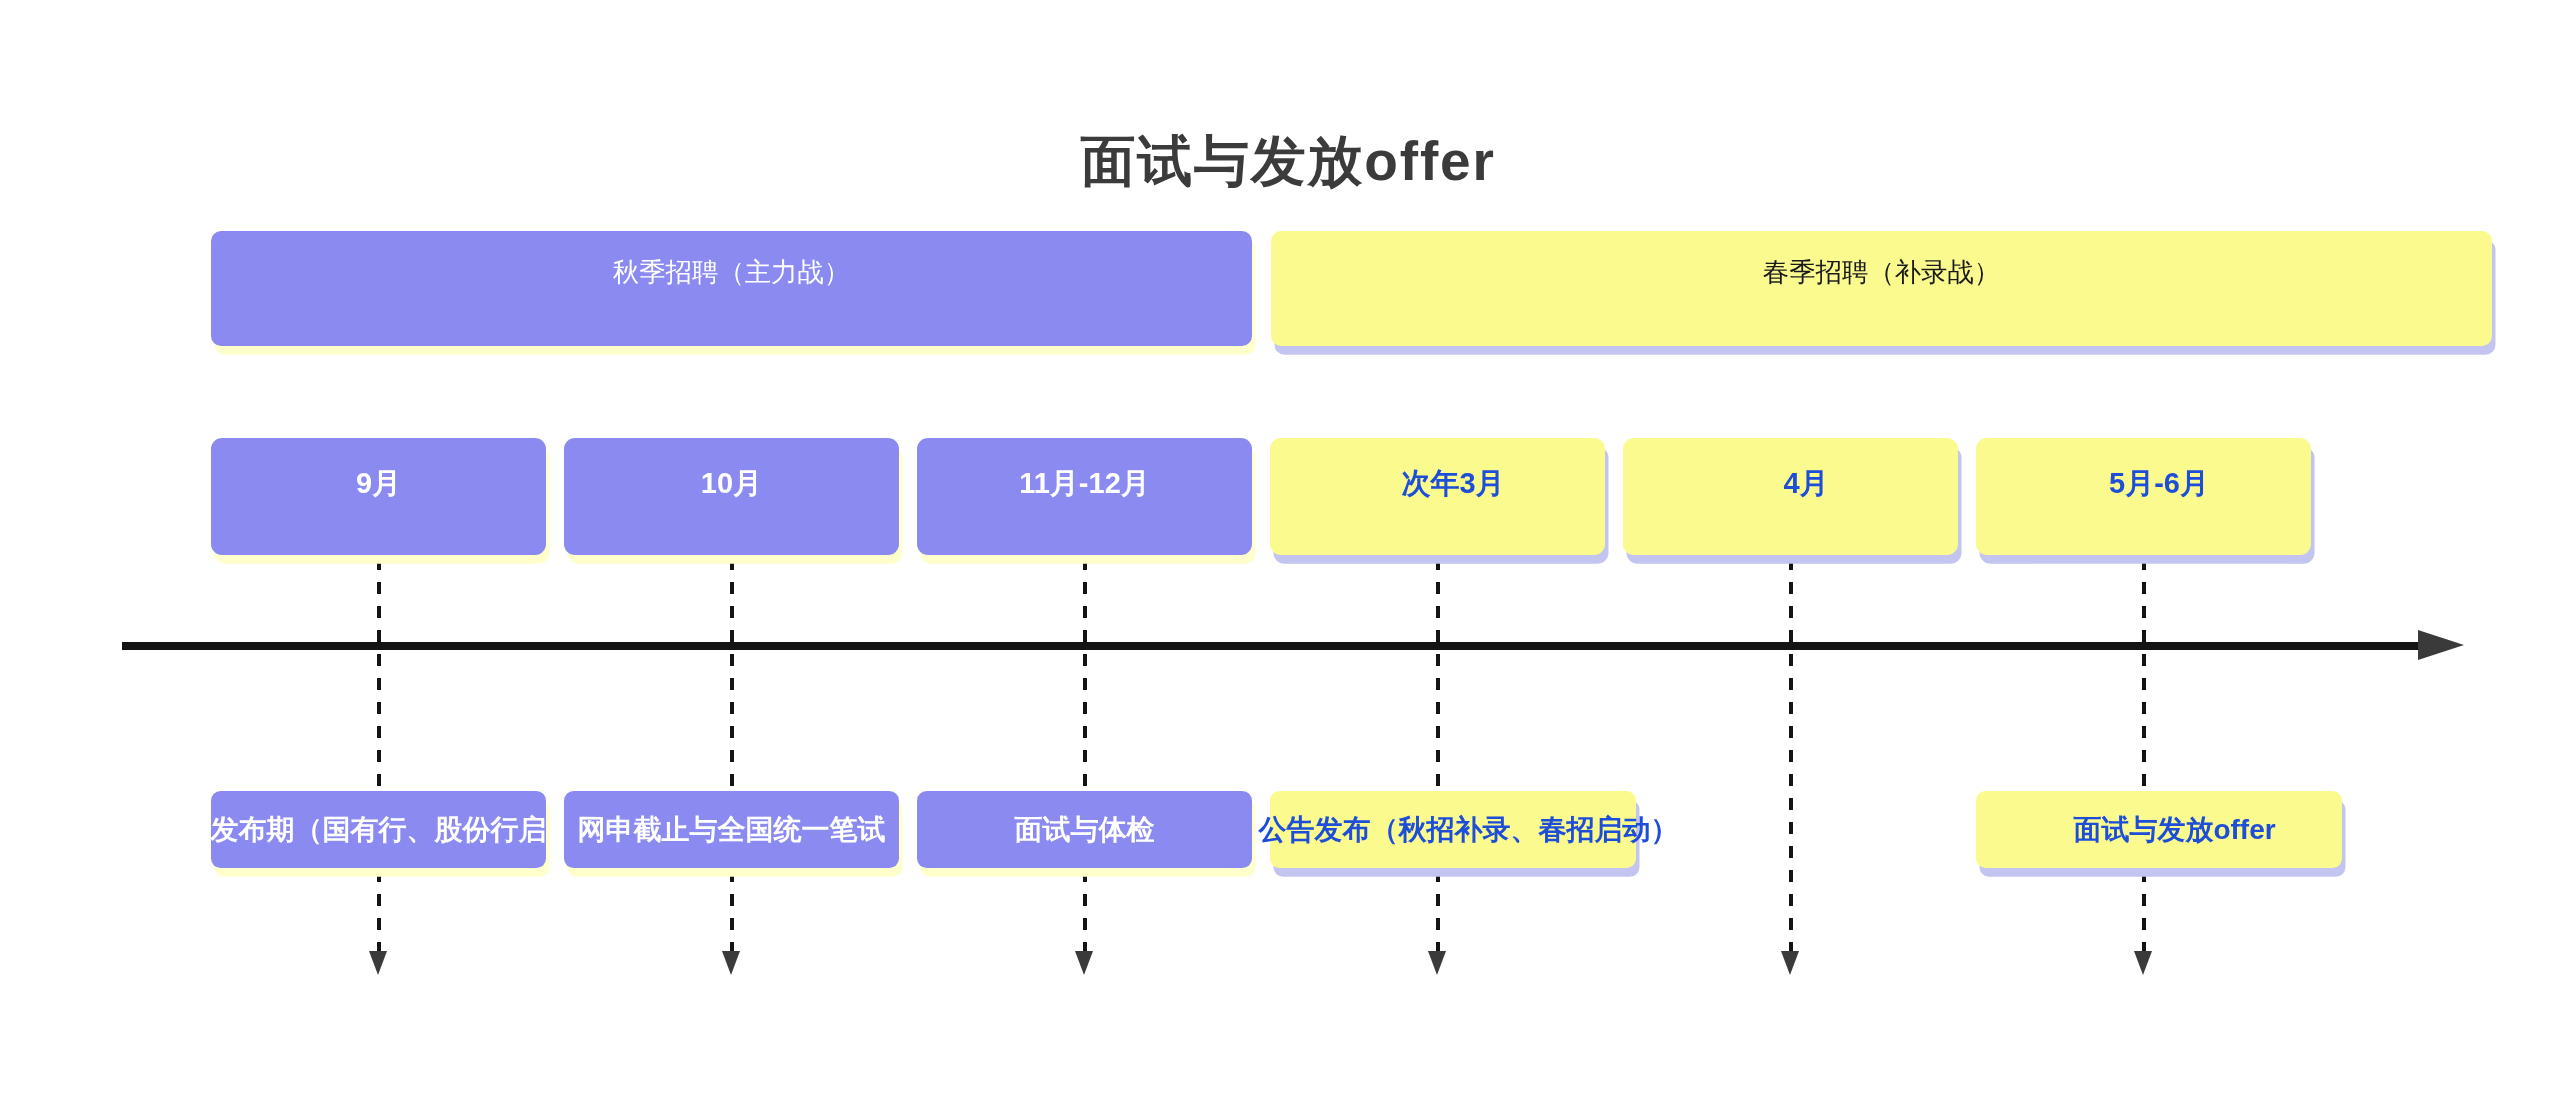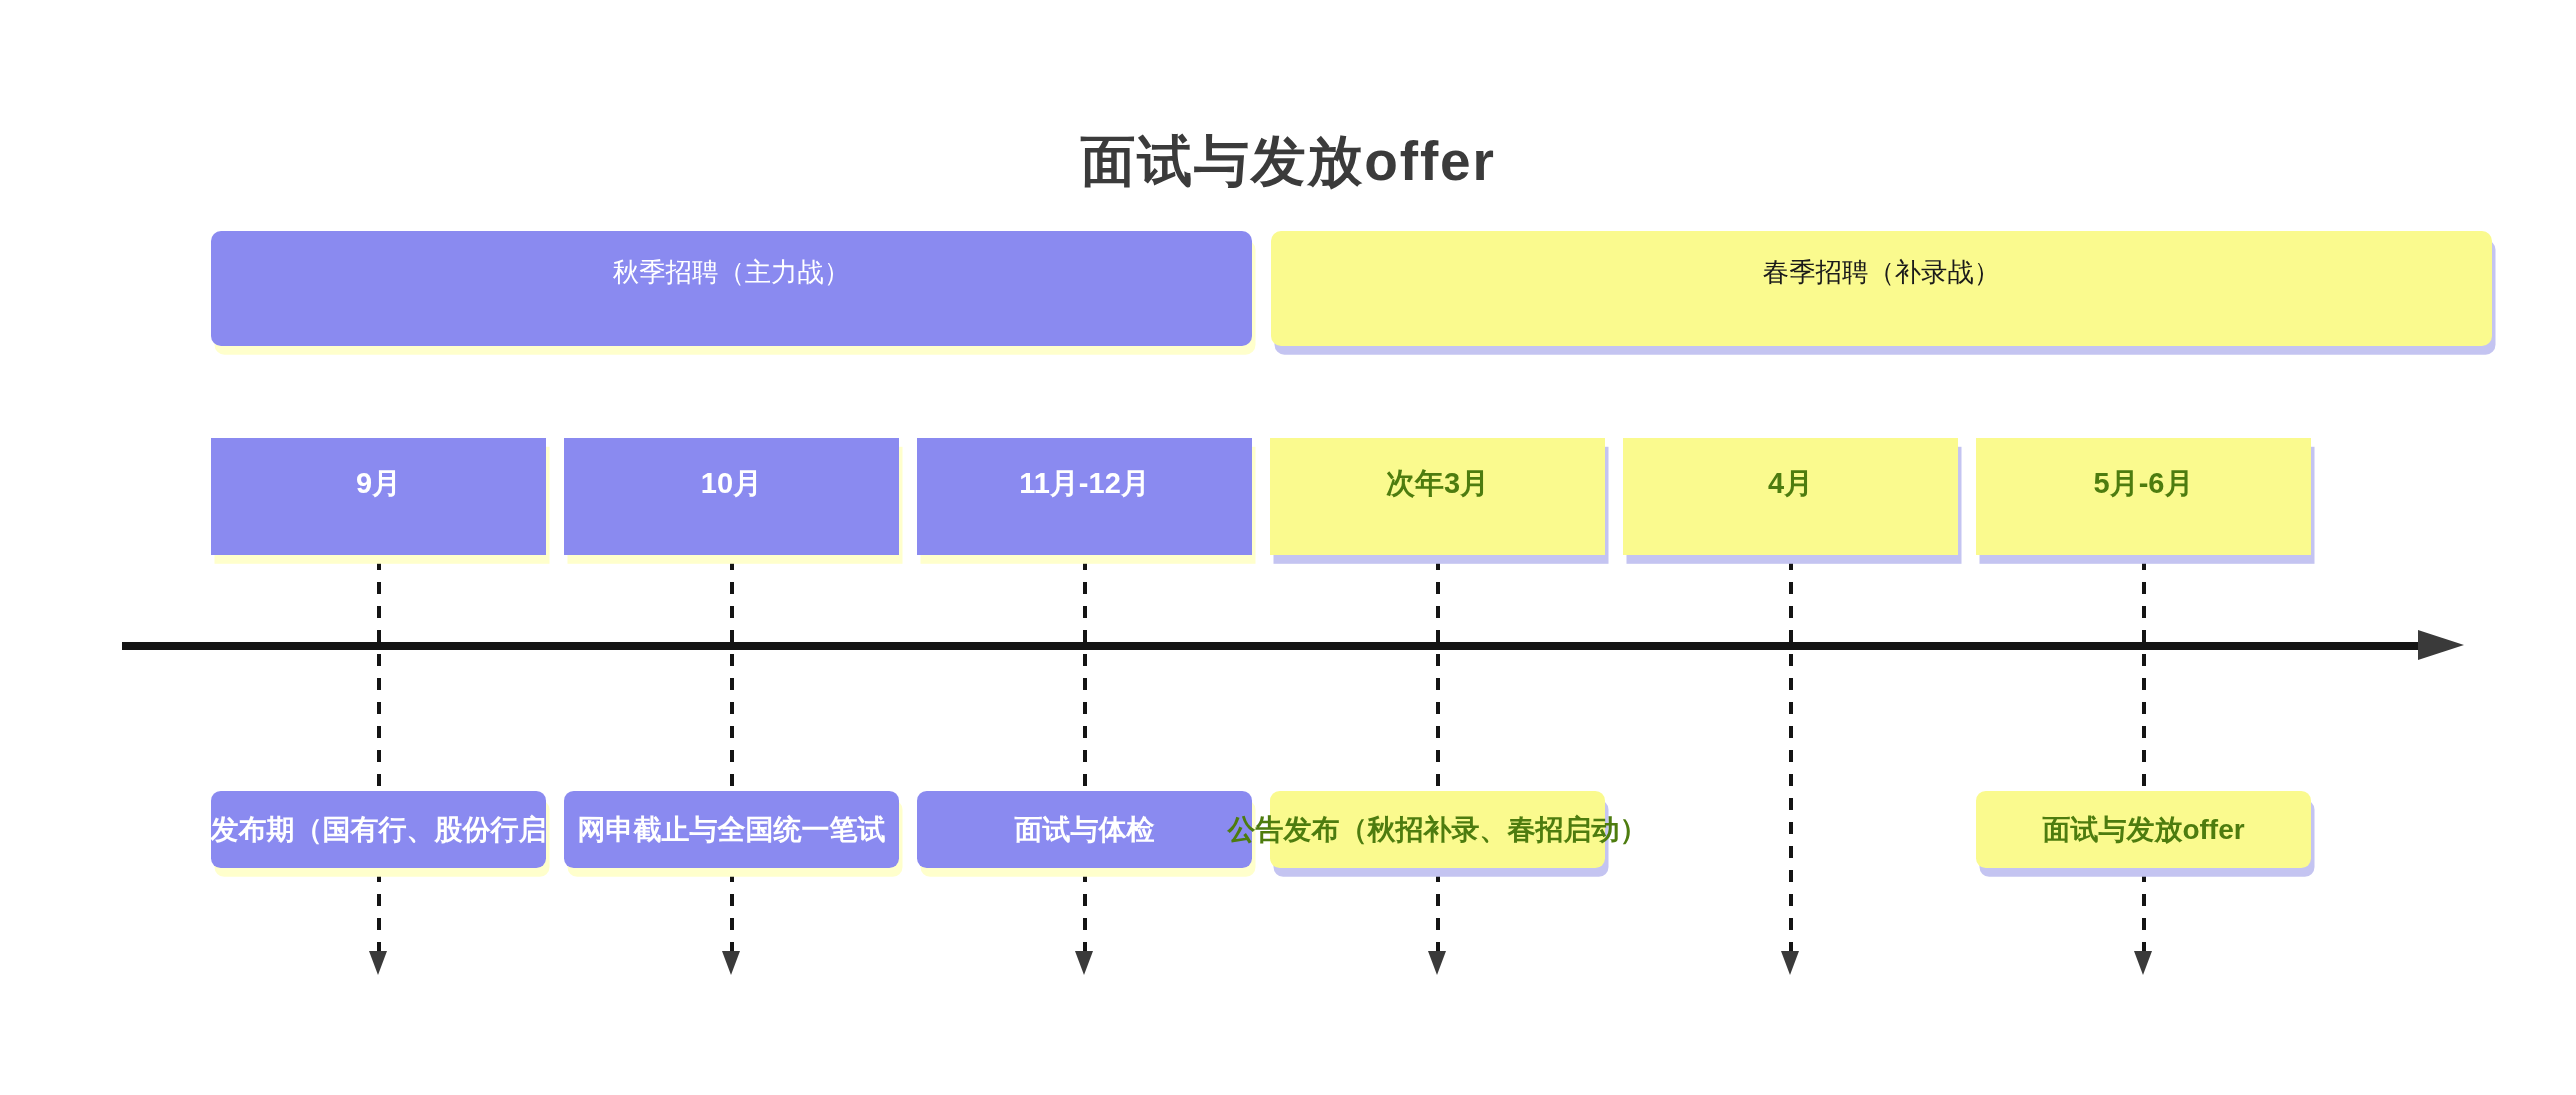--- a/index.html
+++ b/index.html
@@ -31,26 +31,26 @@
   
   .phase{
     position:absolute;top:231px;height:115px;border-radius:10px;
     display:flex;align-items:center;justify-content:center;
     box-sizing:border-box;padding-bottom:33px;font-size:26.4px;font-weight:500;
   }
   .phase.autumn{left:211px;width:1041px;background:#8A8AF0;color:#FFFFFF;box-shadow:3.5px 8.8px 0 #FFFFCC;}
   .phase.spring{left:1271px;width:1221px;background:#FAFA8E;color:#1A1A1A;box-shadow:3.5px 8.8px 0 #C4C4F1;}
   
   .mbox{
-    position:absolute;top:438px;height:117px;width:335px;border-radius:0;
+    position:absolute;top:438px;height:117px;width:335px;border-radius:11px;
     display:flex;align-items:center;justify-content:center;
     box-sizing:border-box;padding-bottom:25px;font-size:29px;font-weight:700;
   }
   .autumn-box{background:#8A8AF0;color:#FFFFFF;box-shadow:3.5px 8.8px 0 #FFFFCC;}
-  .spring-box{background:#FAFA8E;color:#4d7c0f;box-shadow:3.5px 8.8px 0 #C4C4F1;}
+  .spring-box{background:#FAFA8E;color:#1d4ed8;box-shadow:3.5px 8.8px 0 #C4C4F1;padding-left:31px;}
   
   .dbox{
     position:absolute;top:791px;height:77px;width:335px;border-radius:9.7px;
     display:flex;align-items:center;justify-content:center;
     font-size:28px;font-weight:700;
   }
   .dbox span{white-space:nowrap;}
   .dbox.clip{overflow:hidden;}
   
   .col0{left:211px}.col1{left:564px}.col2{left:917px}

